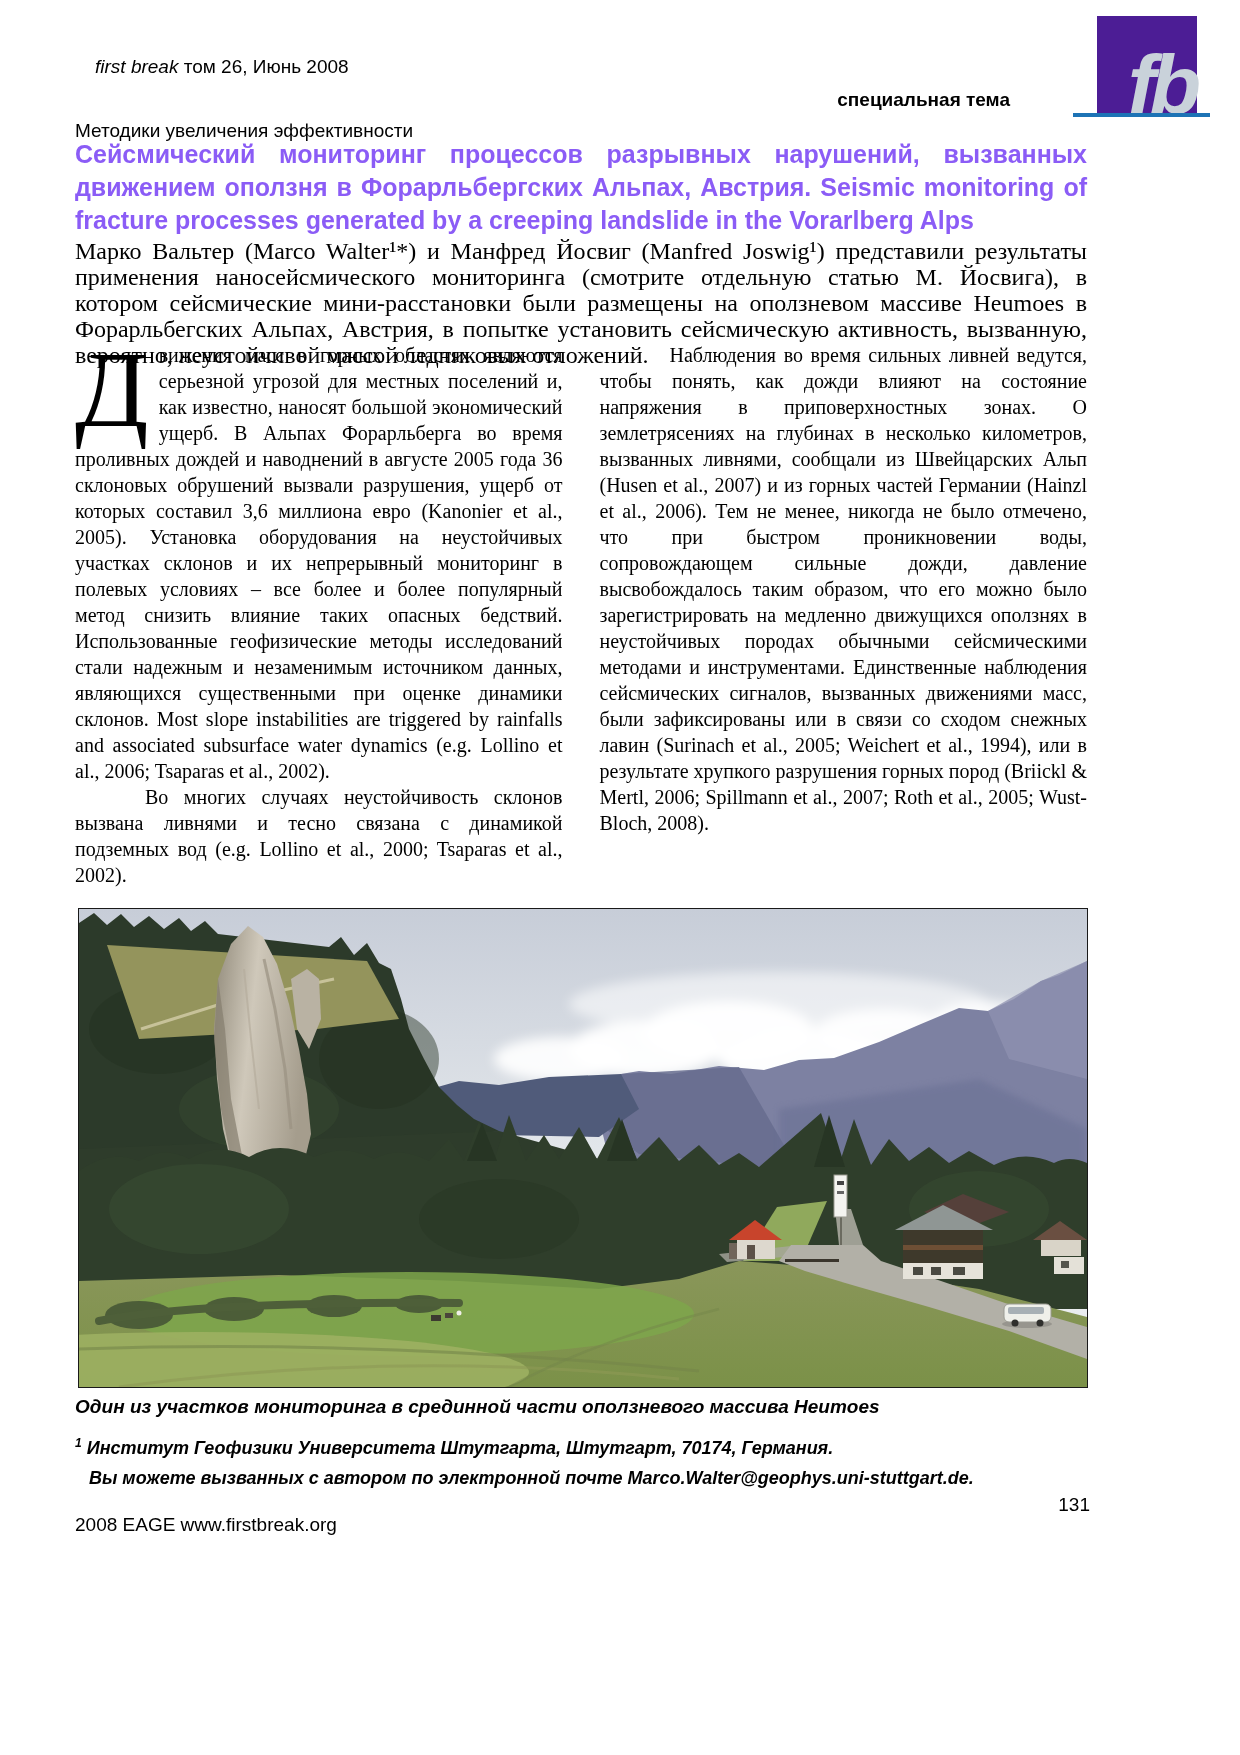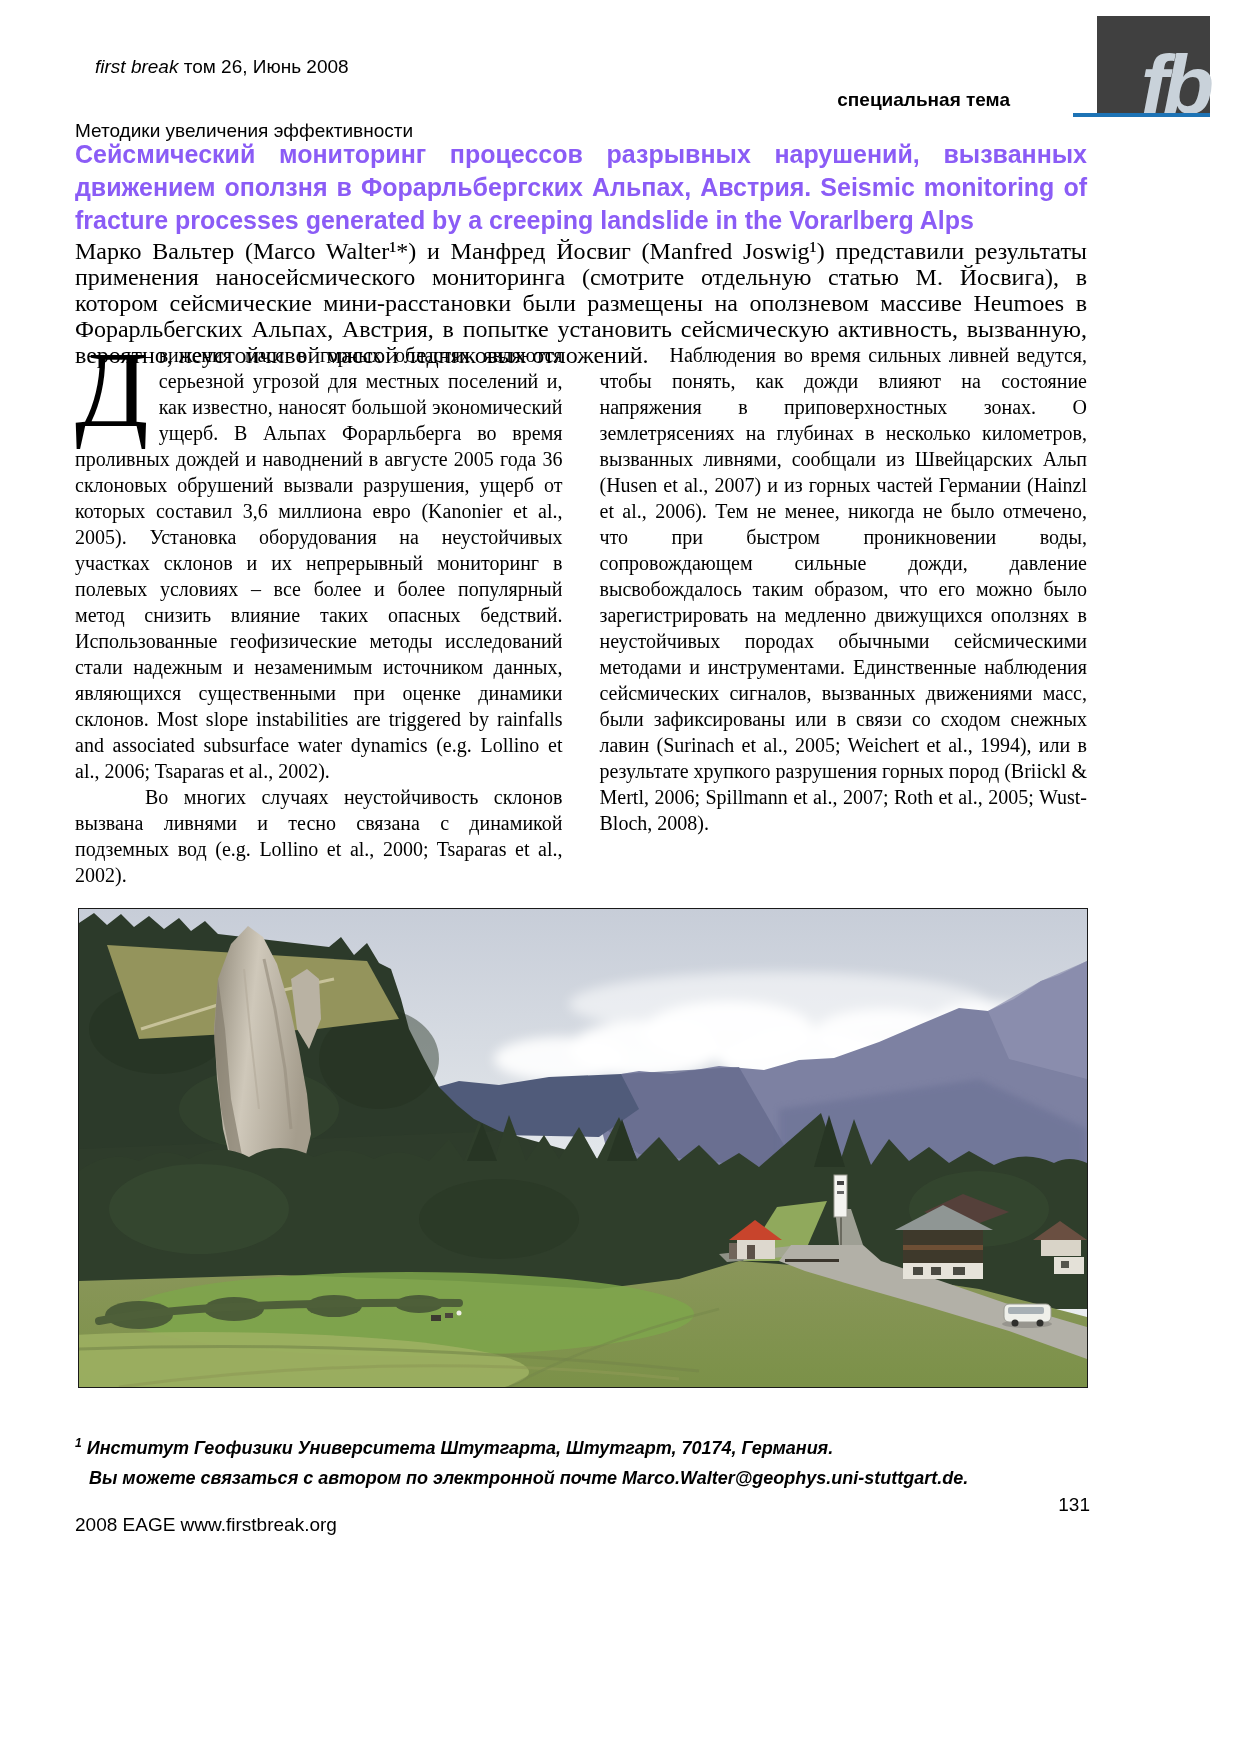--- a/index.html
+++ b/index.html
@@ -7,21 +7,21 @@
     position:relative;width:1240px;height:1755px;background:#ffffff;
     font-family:"Liberation Sans",sans-serif;color:#000;overflow:hidden;
     margin:0 auto;
   }
   
   .hdr-line1{position:absolute;left:75px;top:56px;font-size:19px;margin-left:20px;}
   .hdr-line1 .it{font-style:italic;}
   .hdr-line2{position:absolute;left:75px;top:92px;font-size:19px;margin-top:28px;}
   .special-theme{position:absolute;left:75px;top:89px;width:935px;text-align:right;
     font-size:19px;font-weight:bold;}
-  .logo-box{position:absolute;left:1097px;top:16px;width:113px;height:99px;background:#404040;}
+  .logo-box{position:absolute;left:1097px;top:16px;width:100px;height:99px;background:#4c1d95;}
   .logo-box .fb{
     position:absolute;right:2px;bottom:-12px;font-size:84px;font-weight:bold;font-style:italic;
     color:#c9d2da;letter-spacing:-6px;line-height:1;font-family:"Liberation Sans",sans-serif;}
   .logo-underline{position:absolute;left:1073px;top:113px;width:137px;height:4px;background:#1d73b5;}
   
   .art-title{position:absolute;left:75px;top:138px;width:1012px;
     font-size:25px;line-height:33px;font-weight:bold;color:#8b5cf6;text-align:justify;}
   .abstract{position:absolute;left:75px;top:238px;width:1012px;
     font-family:"Liberation Serif",serif;font-size:24px;line-height:26px;text-align:justify;}
   
@@ -225,22 +225,23 @@
       </g>
 
       <g>
         <rect x="352" y="406" width="10" height="6" fill="#3d3a30"></rect>
         <rect x="366" y="404" width="8" height="5" fill="#4a463a"></rect>
         <circle cx="380" cy="404" r="2.5" fill="#f0efe8"></circle>
       </g>
     </svg>
   </div>
 
+  <div class="caption">Один из участков мониторинга в срединной части оползневого массива Heumoes</div>
 
   <div class="footnote">
     <div><sup>1</sup><span> Институт Геофизики Университета Штутгарта, Штутгарт, 70174, Германия.</span></div>
-    <div class="fn2">Вы можете связаться с автором по электронной почте Marco.Walter@geophys.uni-stuttgart.de.</div>
+    <div class="fn2">Вы можете вызванных с автором по электронной почте Marco.Walter@geophys.uni-stuttgart.de.</div>
   </div>
 
   <div class="footer-left">2008 EAGE www.firstbreak.org</div>
   <div class="footer-right">131</div>
 
 </div>
 
 </body></html>

